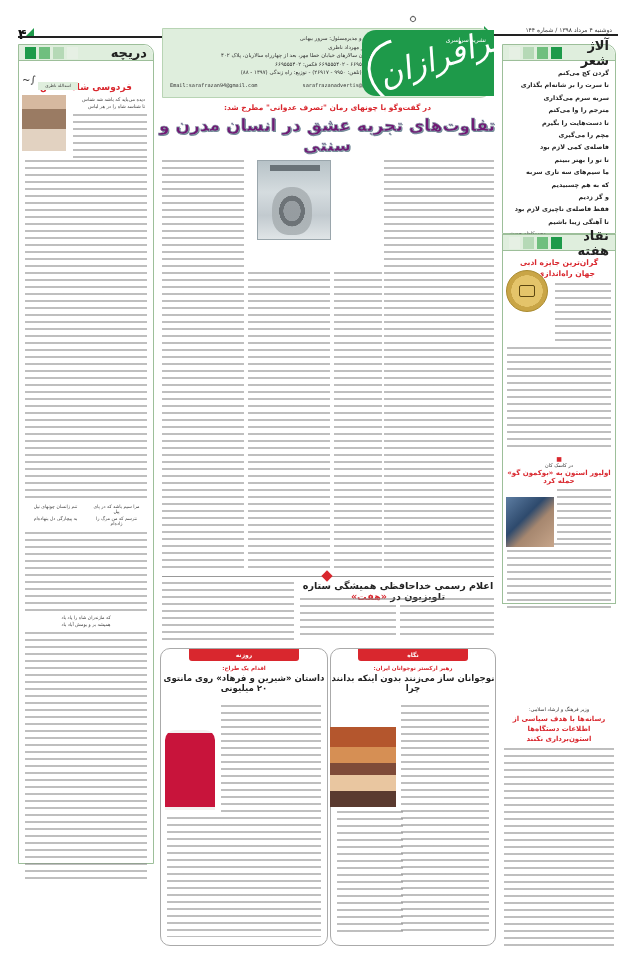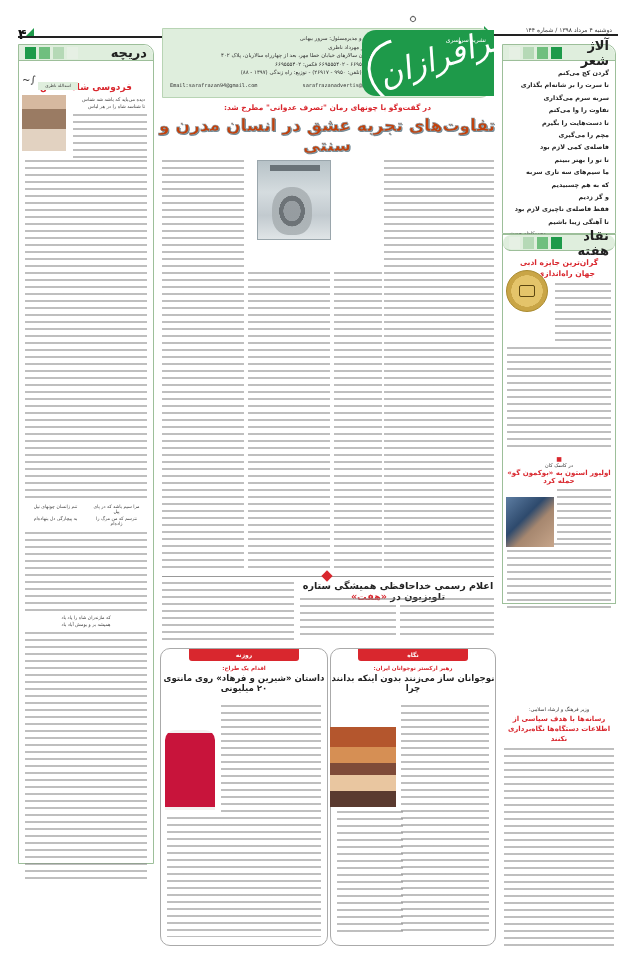--- a/index.html
+++ b/index.html
@@ -49,21 +49,21 @@
 
     
     .ferdowsi-box { left: 18px; top: 44px; width: 136px; height: 820px; border: 1px solid #9dbf9a; border-radius: 0 10px 0 0; }
     .ferdowsi-title { color: #d9272e; font-weight: bold; font-size: 9px; text-align: center; padding-top: 21px; }
     .ferdowsi-photo { left: 22px; top: 95px; width: 44px; height: 56px; background: linear-gradient(180deg, #d6b9a0 0 25%, #9a7b63 25% 60%, #e2d2c1 60% 100%); }
     .author-tag { left: 38px; top: 82px; width: 40px; height: 8px; background: #dfeedd; font-size: 4.2px; color: #333; text-align: center; line-height: 8px; }
     .sig { left: 22px; top: 74px; font-size: 10px; font-family: "DejaVu Serif", serif; color: #333; font-style: italic; }
 
     
     .kicker { left: 160px; top: 103px; width: 335px; font-size: 7.5px; font-weight: bold; color: #d9272e; text-align: center; }
-    .headline { left: 158px; top: 115px; width: 338px; font-size: 17px; font-weight: bold; color: #c2410c; text-align: center; letter-spacing: -0.5px; -webkit-text-stroke: 0.6px #8aa0ab; text-shadow: 1px 1px 0 #6e8794; }
+    .headline { left: 158px; top: 115px; width: 338px; font-size: 17px; font-weight: bold; color: #701a75; text-align: center; letter-spacing: -0.5px; -webkit-text-stroke: 0.6px #8aa0ab; text-shadow: 1px 1px 0 #6e8794; }
 
     .book-cover { left: 257px; top: 160px; width: 74px; height: 80px; background: linear-gradient(180deg, #b7c2c7 0%, #d5dcdf 40%, #c2cacf 70%, #e0e5e7 100%); border: 1px solid #9aa6ac; overflow: hidden; }
     .book-face { left: 14px; top: 26px; width: 40px; height: 48px; border-radius: 45% 45% 40% 40%; background: radial-gradient(ellipse at center, #8e9498 0 30%, #5c6266 31% 45%, #a7aeb1 46% 100%); opacity: .85; }
     .book-title { left: 6px; top: 78px; width: 62px; font-size: 9px; font-weight: bold; color: #d9272e; text-align: center; }
     .book-top { left: 12px; top: 4px; width: 50px; height: 6px; background: #6a7378; }
     .divider-line { left: 162px; top: 576px; width: 332px; height: 1px; background: #999; }
     .divider-diamond { left: 323px; top: 572px; width: 8px; height: 8px; background: #d9272e; transform: rotate(45deg); }
 
     .haft-headline { left: 300px; top: 580px; width: 196px; font-size: 9.6px; font-weight: bold; color: #222; text-align: center; }
     .haft-red { color: #d9272e; }
@@ -116,36 +116,36 @@
       <span style="background:#e6f0e4"></span>
         <span style="background:#b5d9b6"></span>
         <span style="background:#6fbf7e"></span>
         <span style="background:#1e9a4a"></span>
     </span>
   </div>
   <div class="poem-lines">
     <div>گردن کج می‌کنم</div>
     <div>تا سرت را بر شانه‌ام بگذاری</div>
     <div>سربه سرم می‌گذاری</div>
-    <div>تفاوت را وا می‌کنم</div>
+    <div>مترجم را وا می‌کنم</div>
     <div>تا دست‌هایت را بگیرم</div>
     <div>مچم را می‌گیری</div>
     <div>فاصله‌ی کمی لازم بود</div>
     <div>تا تو را بهتر ببینم</div>
     <div>ما سیم‌های سه تاری سربه</div>
     <div>که به هم چسبیدیم</div>
     <div>و گز زدیم</div>
     <div>فقط فاصله‌ی ناچیزی لازم بود</div>
     <div>تا آهنگی زیبا باشیم</div>
   </div>
   <div class="poem-author">محمدکاظم حسینی</div>
 </div>
 
 <div class="abs sec-box nuqte-box">
-  <div class="sec-head" style="border-radius:8px">
+  <div class="sec-head" style="border-radius:0">
     <span class="ttl">نقاد هفته</span>
     <span class="blocks">
       <span style="background:#e6f0e4"></span>
         <span style="background:#b5d9b6"></span>
         <span style="background:#6fbf7e"></span>
         <span style="background:#1e9a4a"></span>
     </span>
   </div>
   <div class="red-title" style="font-size:7.6px;line-height:11px;margin-top:6px;padding:0 8px;">گران‌ترین جایزه ادبی جهان راه‌اندازی شد</div>
   <div class="fake-lines" style="margin:4px 4px 0 52px;height:62px;"></div>
@@ -156,21 +156,21 @@
   <div class="fake-lines" style="margin:4px 4px 0 54px;height:52px;"></div>
   <div class="fake-lines" style="margin:2px 4px 0 4px;height:70px;"></div>
 </div>
 <div class="abs award-badge">
   <div class="award-inner"></div>
 </div>
 <div class="abs oliver-photo"></div>
 
 <div class="abs" style="left:502px;top:706px;width:114px;height:150px;">
   <div style="text-align:center;font-size:5px;color:#333;">وزیر فرهنگ و ارشاد اسلامی:</div>
-  <div class="red-title" style="font-size:7px;line-height:10px;margin-top:2px;padding:0 2px;">رسانه‌ها با هدف سیاسی از اطلاعات دستگاه‌ها نگاه‌برداری نکنند</div>
+  <div class="red-title" style="font-size:7px;line-height:10px;margin-top:2px;padding:0 2px;">رسانه‌ها با هدف سیاسی از اطلاعات دستگاه‌ها استون‌برداری نکنند</div>
   <div class="fake-lines" style="margin:4px 2px 0 2px;height:200px;"></div>
 </div>
 
 <div class="abs ferdowsi-box">
   <div class="sec-head">
     <span class="ttl">دریچه</span>
     <span class="blocks">
       <span style="background:#1e9a4a"></span>
         <span style="background:#6fbf7e"></span>
         <span style="background:#b5d9b6"></span>

